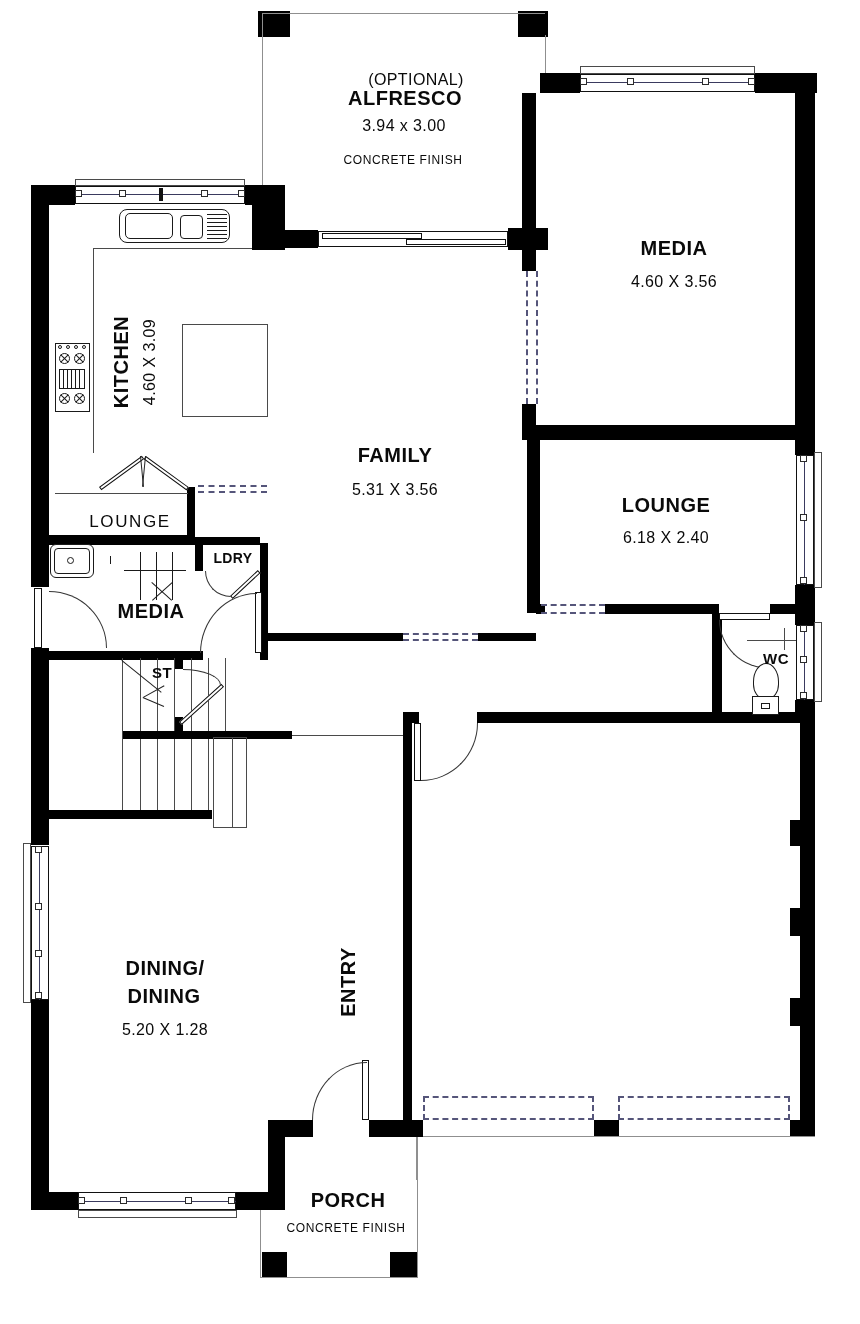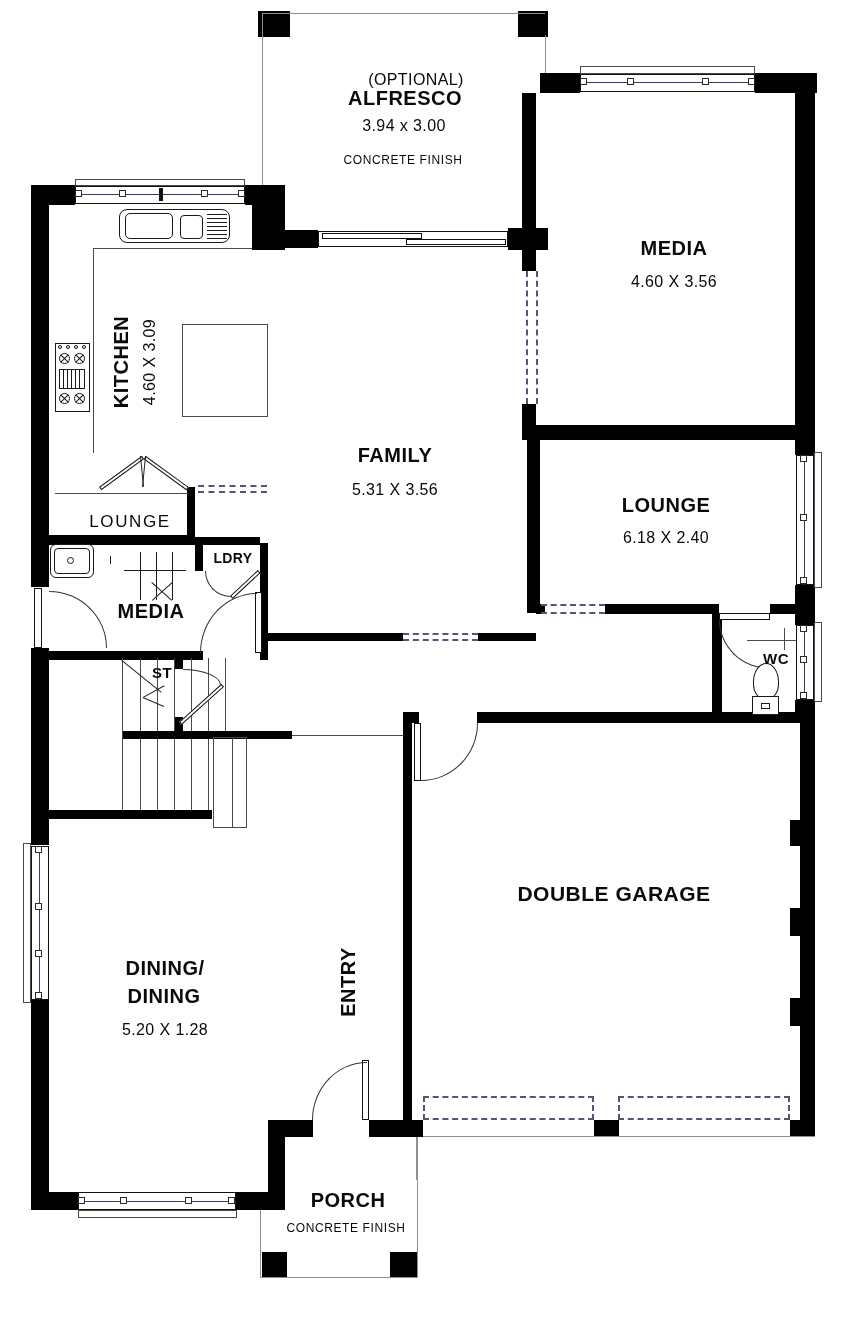--- a/index.html
+++ b/index.html
@@ -259,21 +259,20 @@
 
   <div class="lbl n20" style="left:666px;top:505px;">LOUNGE</div>
   <div class="lbl d16" style="left:666px;top:538px;">6.18 X 2.40</div>
 
   <div class="lbl p17" style="left:130px;top:522px;">LOUNGE</div>
   <div class="lbl n14" style="left:233px;top:558px;">LDRY</div>
   <div class="lbl n20" style="left:151px;top:611px;">MEDIA</div>
   <div class="lbl n15" style="left:162px;top:672px;">ST</div>
   <div class="lbl n15" style="left:776px;top:658px;">WC</div>
 
-  <div class="lbl n21" style="left:614px;top:894px;">DOUBLE GARAGE</div>
 
   <div class="lbl n20" style="left:165px;top:968px;">DINING/</div>
   <div class="lbl n20" style="left:164px;top:996px;">DINING</div>
   <div class="lbl d16" style="left:165px;top:1030px;">5.20 X 1.28</div>
 
   <div class="lbl n20 vert" style="left:348px;top:982px;">ENTRY</div>
 
   <div class="lbl n20" style="left:348px;top:1200px;">PORCH</div>
   <div class="lbl d12" style="left:346px;top:1228px;">CONCRETE FINISH</div>
 

